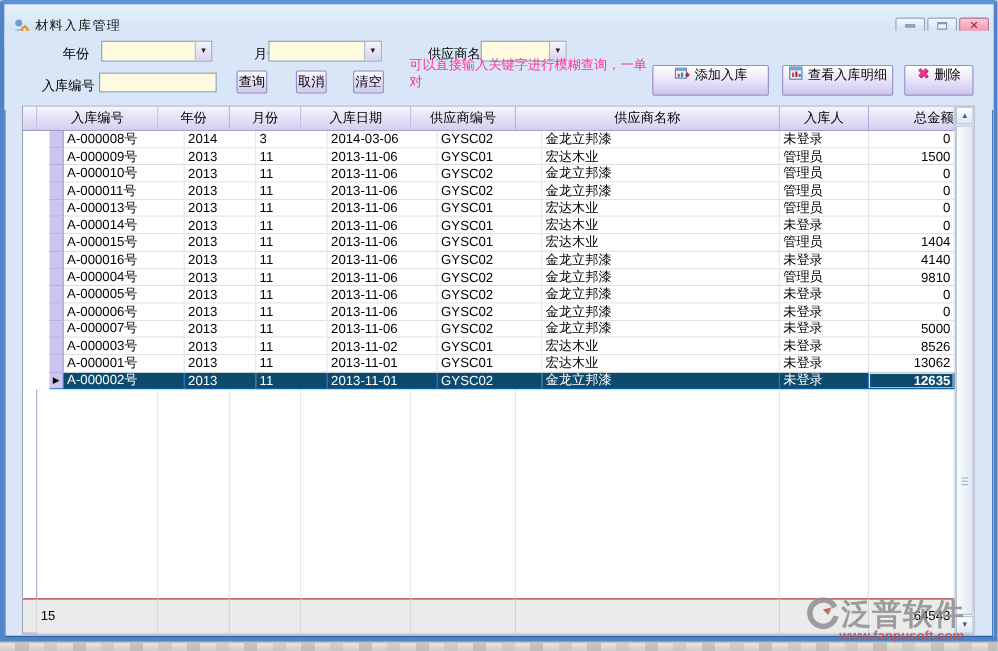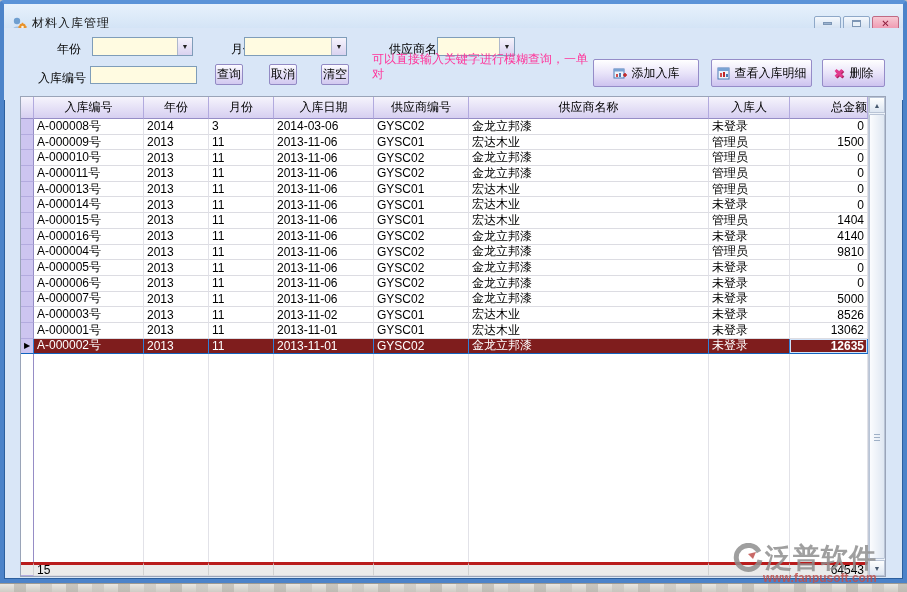--- a/index.html
+++ b/index.html
@@ -34,53 +34,53 @@
   .combo .dd { position:absolute; right:0; top:0; bottom:0; width:15px;
     background:linear-gradient(#f6f4fc,#d9d2f0); border-left:1px solid #aeb8cc;
     font-size:7px; color:#222; display:flex; align-items:center; justify-content:center; }
   .txt-input { padding:2px 3px 0 3px; height:18px; }
   .sbtn { position:absolute; width:28px; height:21px; border:1px solid #928ac4; border-radius:2px;
     background:linear-gradient(#fcfbff 0%,#e6e1f7 45%,#d2c9f0 100%);
     display:flex; align-items:center; justify-content:center; color:#000; cursor:default; }
   .hint { position:absolute; left:368px; top:24px; width:225px; color:#ff3399; line-height:15px; }
   .abtn { position:absolute; top:31px; height:28px; border:1px solid #958cc8; border-radius:2px;
     background:linear-gradient(#ffffff 0%,#e9e4f9 50%,#cdc3ef 100%);
-    display:flex; align-items:center; justify-content:center; gap:5px; color:#000; }
+    display:flex; justify-content:center; gap:5px; color:#000; }
   .abtn svg { flex:0 0 auto; }
   .del-x { color:#e23a8e; font-weight:bold; font-size:13px; line-height:1; text-shadow:1px 1px 0 #b0205f; }
 
   
   .table-wrap { position:absolute; left:16px; top:92px; width:866px; height:481px;
     background:#fff; border:1px solid #9aa4b8; }
   .grid { position:absolute; left:0; top:0; right:17px; bottom:0; display:flex; flex-direction:column; }
   .grid-row { display:flex; flex:0 0 auto; }
   .hcell { height:22px; background:linear-gradient(#f6f4fc,#d6cff1);
     border-right:1px solid #b2aade; border-bottom:1px solid #968dc6;
     display:flex; align-items:center; justify-content:center; color:#000; }
-  .row { height:15.7px; }
+  .row { height:15.7px;padding-left:24px; }
   .dcell { background:#fff; border-right:1px solid #e2e2e8; border-bottom:1px solid #dcdce2;
     padding:0 3px; display:flex; align-items:center; white-space:nowrap; overflow:hidden; color:#000; }
   .c-sel { width:13px; flex:0 0 13px; padding:0; justify-content:center; }
   .c-id { width:110px; flex:0 0 110px; }
   .c-year { width:65px; flex:0 0 65px; }
   .c-month { width:65px; flex:0 0 65px; }
   .c-date { width:100px; flex:0 0 100px; }
   .c-code { width:95px; flex:0 0 95px; }
   .c-name { flex:1 1 auto; }
   .c-person { width:81px; flex:0 0 81px; }
   .c-amount { width:78px; flex:0 0 78px; justify-content:flex-end; }
   .dcell.c-sel { background:#cdc5f0; border-right:1px solid #968dc6; border-bottom:1px solid #b3abdf;
     font-size:8px; color:#000; }
-  .row.selected .dcell { background:#7f1d1d; color:#fff; border-right-color:#2f7fd9; border-bottom-color:#1264bf; }
+  .row.selected .dcell { background:#0c4a6e; color:#fff; border-right-color:#2f7fd9; border-bottom-color:#1264bf; }
   .row.selected .dcell.c-sel { background:#cdc5f0; color:#000; }
   .row.selected .dcell.c-amount { box-shadow: inset 0 0 0 1px #cfe2f8; font-weight: bold; }
   .filler { flex:1 1 auto; }
   .filler .dcell { border-bottom:none; height:100%; }
-  .grid-footer .dcell { background:#ebebeb; border-top:3px solid #b91c1c; border-right:1px solid #d2d2d2;
-    height:14px; }
+  .grid-footer .dcell { background:#ebebeb; border-top:1px solid #b91c1c; border-right:1px solid #d2d2d2;
+    height:32px; }
   
   .vscroll { position:absolute; top:0; right:0; bottom:0; width:17px;
     background:#eef3fa; border-left:1px solid #c2cad8; }
   .varrow { position:absolute; left:0; right:0; height:16px; background:linear-gradient(#fdfefe,#dde6f2);
     border:1px solid #b9c4d6; display:flex; align-items:center; justify-content:center;
     font-size:7px; color:#46586e; }
   .varrow.up { top:0; } .varrow.down { bottom:0; }
   .vthumb { position:absolute; left:0; right:0; top:17px; bottom:17px;
     background:linear-gradient(90deg,#fbfcfe,#dfe7f2); border:1px solid #b9c4d6; border-radius:1px; }
   .vthumb .grip { position:absolute; left:4px; right:4px; top:72%;

